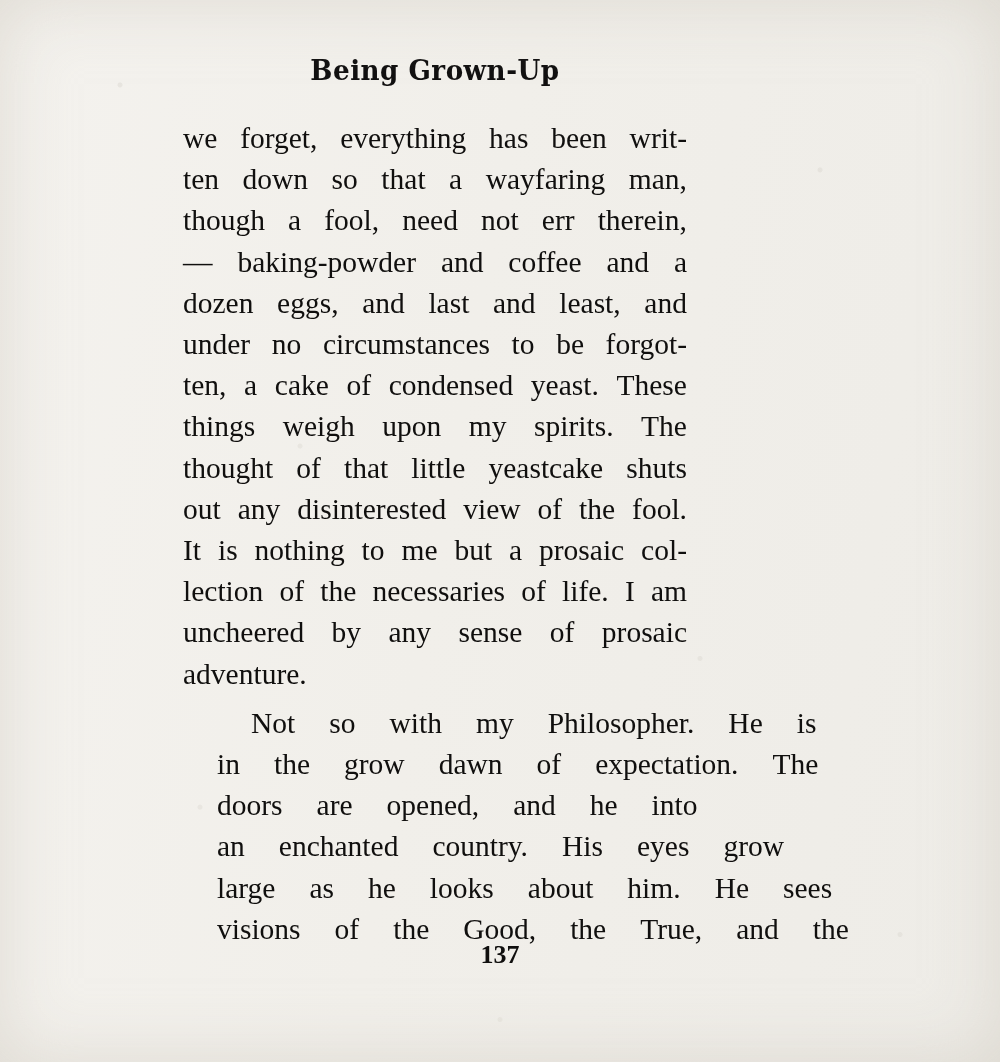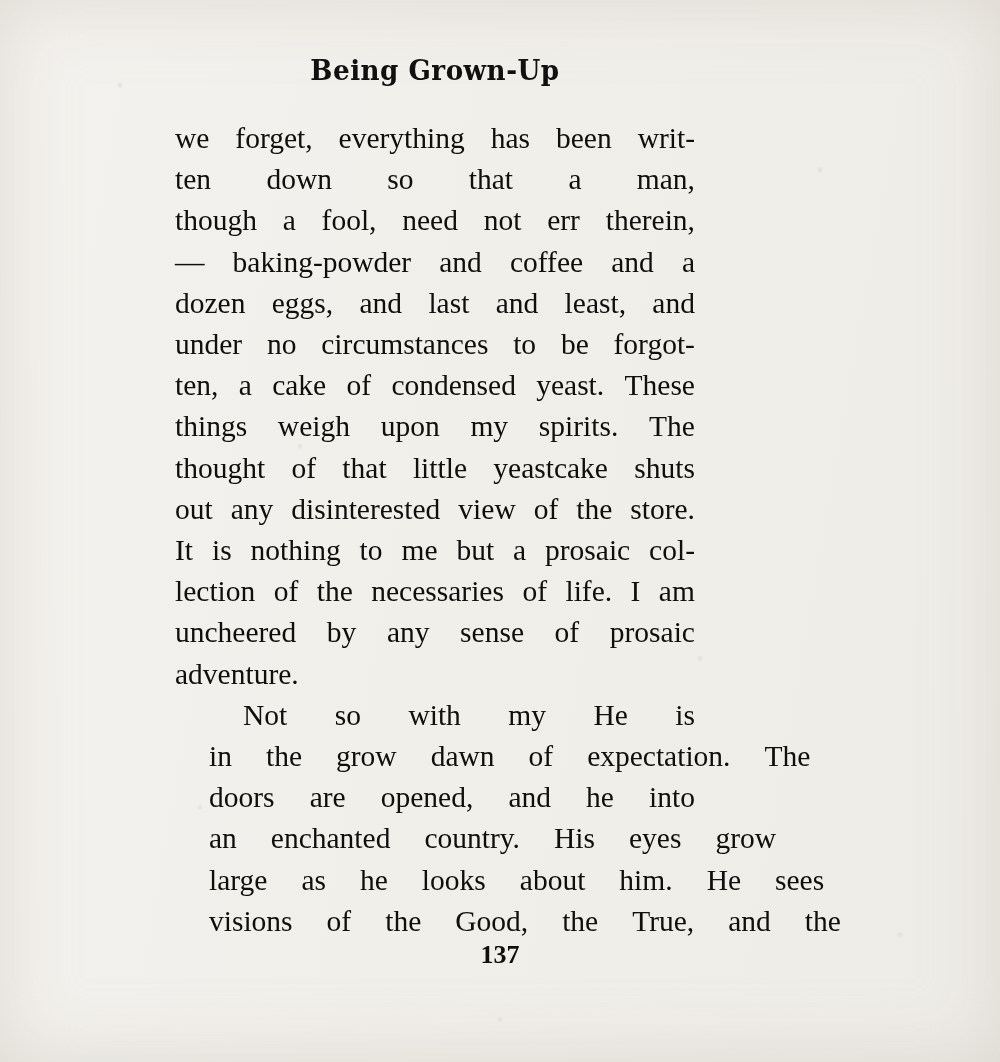--- a/index.html
+++ b/index.html
@@ -62,21 +62,21 @@
   .body-text {
     font-family: "Liberation Serif", serif;
     font-size: 29.5px;
     line-height: 41.2px;
     color: #100f0e;
     text-align: justify;
     text-justify: inter-word;
   }
 
   .para {
-    margin: 0;
+    margin: 8px;
   }
   .para + .para {
     margin-top: 0;
     text-indent: 34px;
   }
 
   
   .ln {
     display: block;
     white-space: nowrap;
@@ -131,20 +131,21 @@
             <span>has</span>
             <span>been</span>
             <span>writ-</span>
           </span>
         <span class="ln just">
             <span>ten</span>
             <span>down</span>
             <span>so</span>
             <span>that</span>
             <span>a</span>
+            <span>wayfaring</span>
             <span>man,</span>
           </span>
         <span class="ln just">
             <span>though</span>
             <span>a</span>
             <span>fool,</span>
             <span>need</span>
             <span>not</span>
             <span>err</span>
             <span>therein,</span>
@@ -199,21 +200,21 @@
             <span>yeastcake</span>
             <span>shuts</span>
           </span>
         <span class="ln just">
             <span>out</span>
             <span>any</span>
             <span>disinterested</span>
             <span>view</span>
             <span>of</span>
             <span>the</span>
-            <span>store.</span>
+            <span>fool.</span>
           </span>
         <span class="ln just">
             <span>It</span>
             <span>is</span>
             <span>nothing</span>
             <span>to</span>
             <span>me</span>
             <span>but</span>
             <span>a</span>
             <span>prosaic</span>
@@ -239,20 +240,21 @@
           </span>
         <span class="ln">adventure.</span>
       </p>
 
       <p class="para">
         <span class="ln just indent">
             <span>Not</span>
             <span>so</span>
             <span>with</span>
             <span>my</span>
+            <span>Philosopher.</span>
             <span>He</span>
             <span>is</span>
           </span>
         <span class="ln just">
             <span>in</span>
             <span>the</span>
             <span>grow</span>
             <span>dawn</span>
             <span>of</span>
             <span>expectation.</span>

